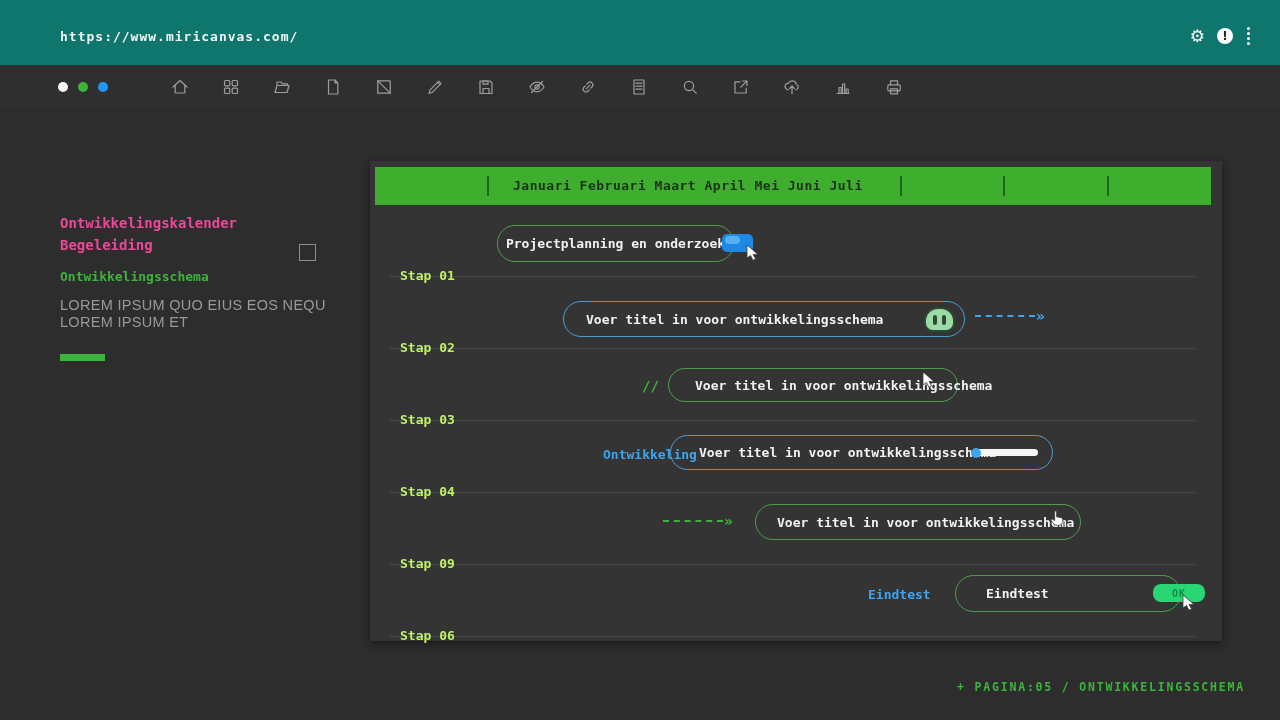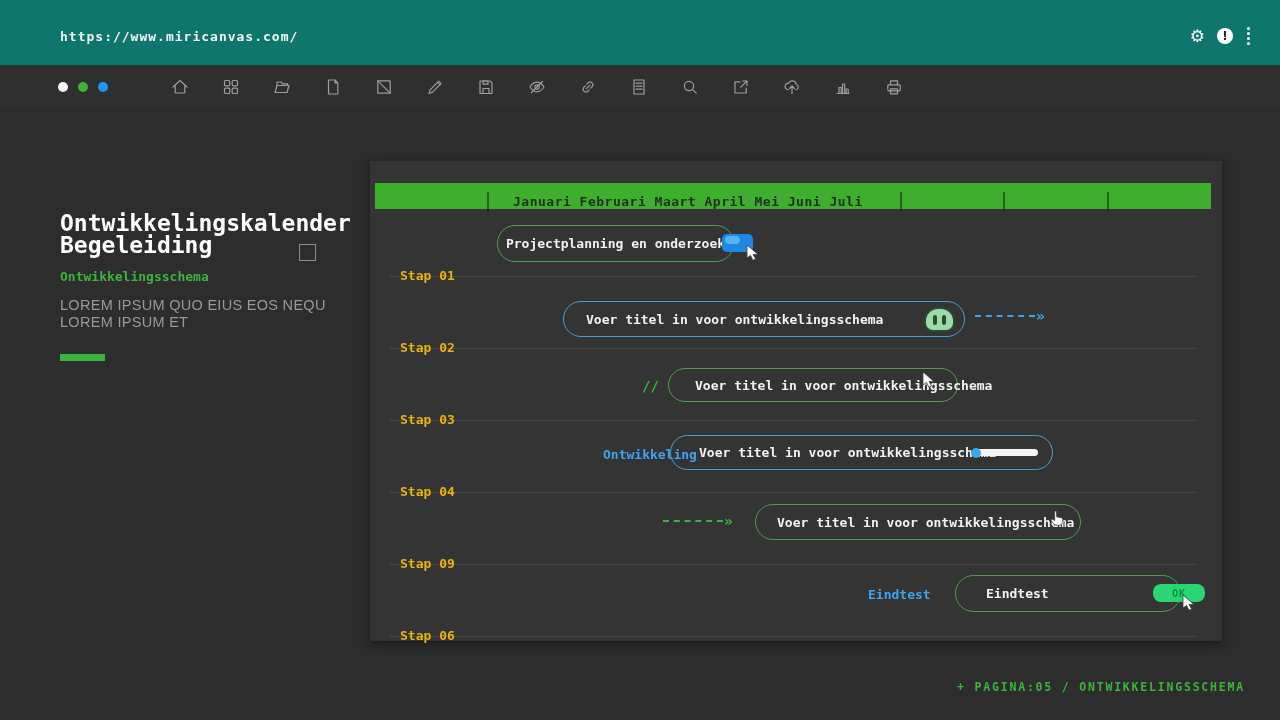--- a/index.html
+++ b/index.html
@@ -19,32 +19,32 @@
   .kebab { display:flex; flex-direction:column; gap:2px; padding:1px 2px; }
   .kebab i { width:3px; height:3px; border-radius:50%; background:#fff; }
   
   .toolbar { position:absolute; left:0; top:65px; width:1280px; height:43px; background:#2f2f2f; display:flex; align-items:center; }
   .win-dots { display:flex; gap:10px; margin-left:58px; }
   .win-dots i { width:10px; height:10px; border-radius:50%; }
   .tool-icons { display:flex; gap:31px; margin-left:62px; }
   .tool-btn { width:20px; height:20px; display:flex; align-items:center; justify-content:center; }
   .tool-btn svg { stroke:#9e9e9e; fill:none; stroke-width:1.2; stroke-linecap:round; stroke-linejoin:round; }
   
-  .side-title { position:absolute; left:60px; top:212px; font-size:23px; font-weight:bold; line-height:22px; color:#ffffff; }
+  .side-title { position:absolute; left:60px; top:212px; font-size:14px; font-weight:bold; line-height:22px; color:#ec4899; }
   .sel-handle { position:absolute; left:299px; top:244px; width:17px; height:17px; border:1px solid #8d8d8d; }
   .side-subtitle { position:absolute; left:60px; top:269px; font-size:13px; font-weight:bold; color:#3cb43c; }
   .side-desc { position:absolute; left:60px; top:297px; font-family:"Liberation Sans","DejaVu Sans",sans-serif; font-size:14.5px; line-height:16.5px; color:#999; letter-spacing:.3px; }
   .side-bar { position:absolute; left:60px; top:354px; width:45px; height:7px; background:#3cb43c; }
   
   .canvas { position:absolute; left:370px; top:161px; width:852px; height:480px; background:#343434; box-shadow:0 3px 9px rgba(0,0,0,.45); }
-  .month-bar { position:absolute; left:5px; top:22px; width:836px; height:26px; background:#3fae2f; }
+  .month-bar { position:absolute; left:5px; top:6px; width:836px; height:38px; background:#3fae2f; }
   .month-text { position:absolute; left:138px; top:11px; font-size:13px; font-weight:bold; color:#1c331a; letter-spacing:.5px; }
   .month-tick { position:absolute; top:9px; width:2px; height:20px; background:rgba(10,45,8,.55); }
   .step-line { position:absolute; left:20px; width:805px; height:1px; background:#4a4a4a; }
-  .step-label { position:absolute; left:30px; font-size:13px; font-weight:bold; color:#eab308; }
+  .step-label { position:absolute; left:30px; font-size:13px; font-weight:bold; color:#bef264; }
   .pill { position:absolute; display:flex; align-items:center; font-size:13px; font-weight:bold; color:#f2f2f2; white-space:nowrap; }
   .pill.green { border:1px solid #4f9e50; }
   .pill.blue { border:1px solid #4a9fd4; }
   .r18 { border-radius:18px; }
   .annot { position:absolute; font-size:13px; font-weight:bold; }
   .blue-txt { color:#3da5f0; }
   .green-txt { color:#3cb43c; }
   .dash-arrow { position:absolute; display:flex; align-items:center; }
   .dash-arrow .line { border-top:2px dashed; width:60px; }
   .dash-arrow .head { font-size:14px; font-weight:bold; line-height:10px; margin-left:1px; font-family:"DejaVu Sans",sans-serif; }

